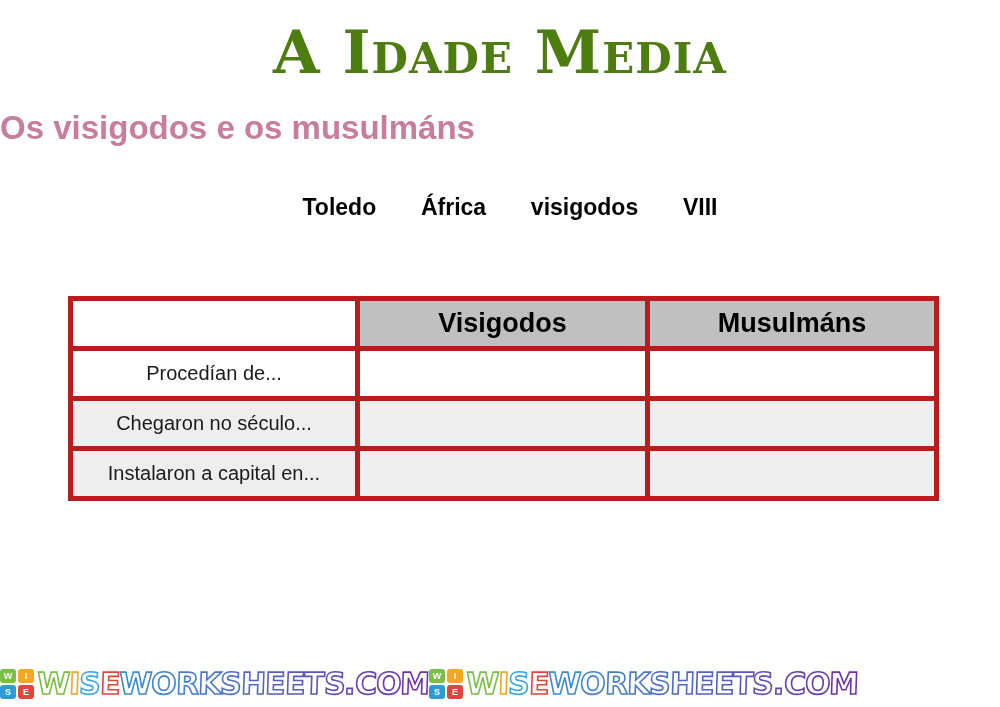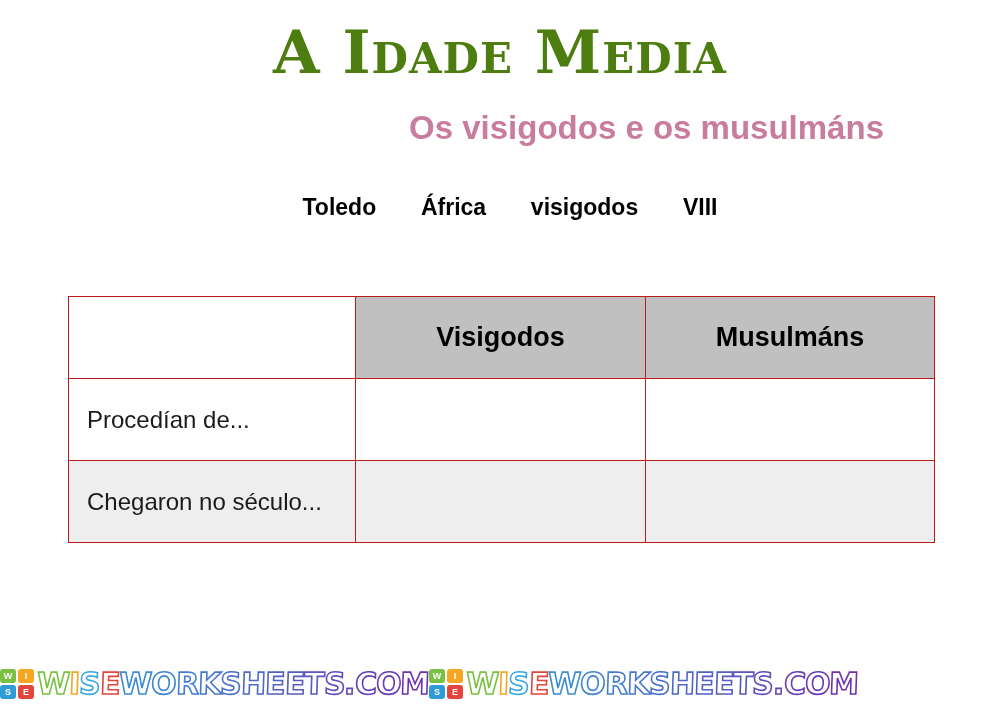--- a/index.html
+++ b/index.html
@@ -31,21 +31,21 @@
     line-height: 1.15;
     white-space: nowrap;
   }
 
   
   .subtitle {
     position: absolute;
     top: 108px;
     left: 0;
     width: 884px;
-    text-align: right;
+    text-align: left;
     font-family: "Liberation Sans", sans-serif;
     font-size: 33px;
     font-weight: 700;
     color: #c87d9e;
     line-height: 1.2;
     white-space: nowrap;
   }
 
   
   .wordbank {
@@ -71,22 +71,22 @@
   table.grid {
     border-collapse: collapse;
     table-layout: fixed;
     width: 866px;
   }
   table.grid col.c-label { width: 287px; }
   table.grid col.c-a     { width: 290px; }
   table.grid col.c-b     { width: 289px; }
 
   table.grid td, table.grid th {
-    border: 1px solid #b91c1c;
-    padding: 18px;
+    border: 5px solid #b91c1c;
+    padding: 0;
     height: 45px;
     vertical-align: middle;
   }
 
   
   th.head {
     background: #c0c0c0;
     text-align: center;
     font-size: 27px;
     font-weight: 700;
@@ -94,23 +94,23 @@
     height: 41px;
     border: 1px solid #8d8d8d;
   }
   th.head-empty {
     background: transparent;
     border: none;
   }
 
   
   td.rowlabel {
-    text-align: left;
+    text-align: center;
     padding-left: 17px;
-    font-size: 24px;
+    font-size: 20px;
     font-weight: 400;
     color: #1a1a1a;
     white-space: nowrap;
   }
   tr.alt td { background: #eeeeee; }
   tr.norm td { background: #ffffff; }
 
   
   td.blank { background: inherit; }
 
@@ -195,20 +195,25 @@
       </tr>
     </thead>
     <tbody>
       <tr class="norm">
         <td class="rowlabel">Procedían de...</td>
         <td class="blank"></td>
         <td class="blank"></td>
       </tr>
       <tr class="alt">
         <td class="rowlabel">Chegaron no século...</td>
+        <td class="blank"></td>
+        <td class="blank"></td>
+      </tr>
+      <tr class="alt">
+        <td class="rowlabel">Instalaron a capital en...</td>
         <td class="blank"></td>
         <td class="blank"></td>
       </tr>
     </tbody>
   </table>
 </div>
 
 <div class="footer">
   <div class="wm">
     <div class="wm-logo">

